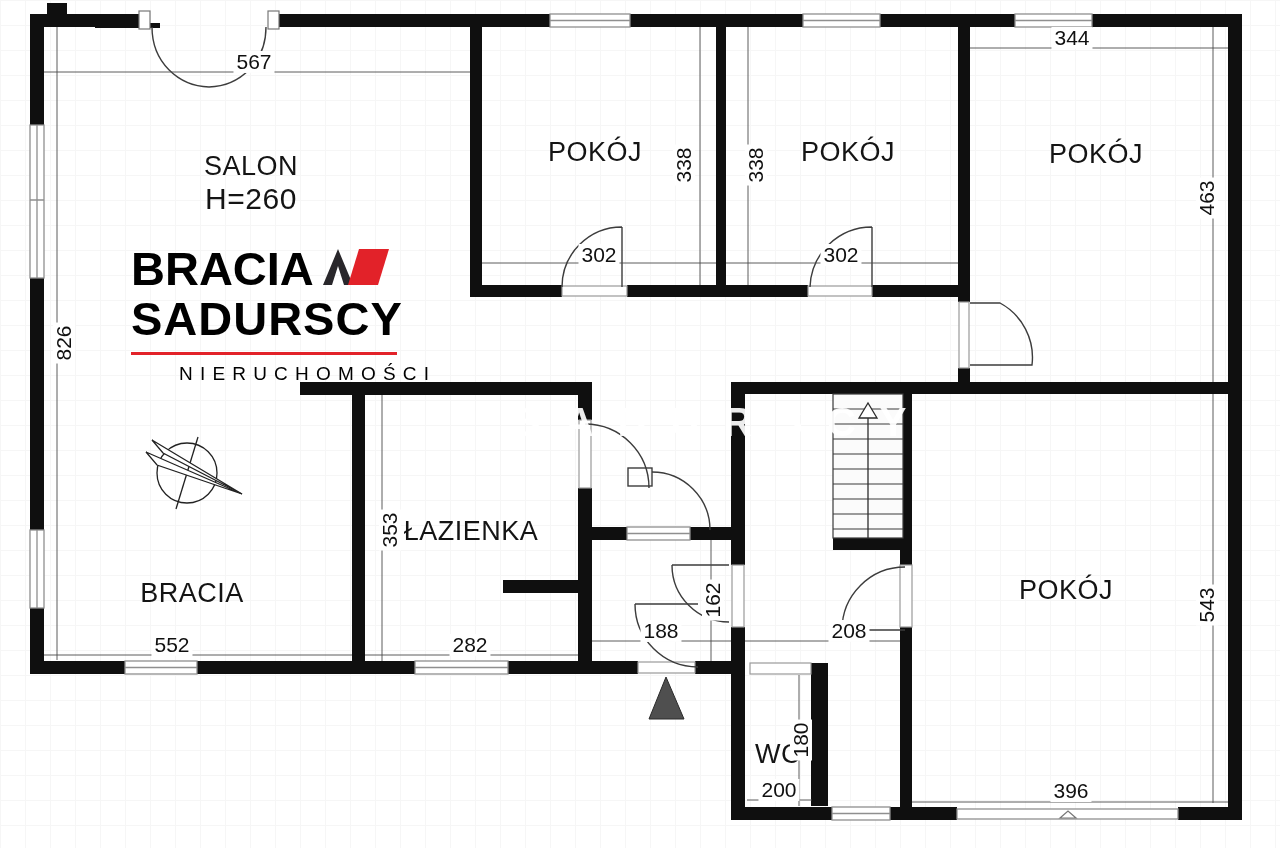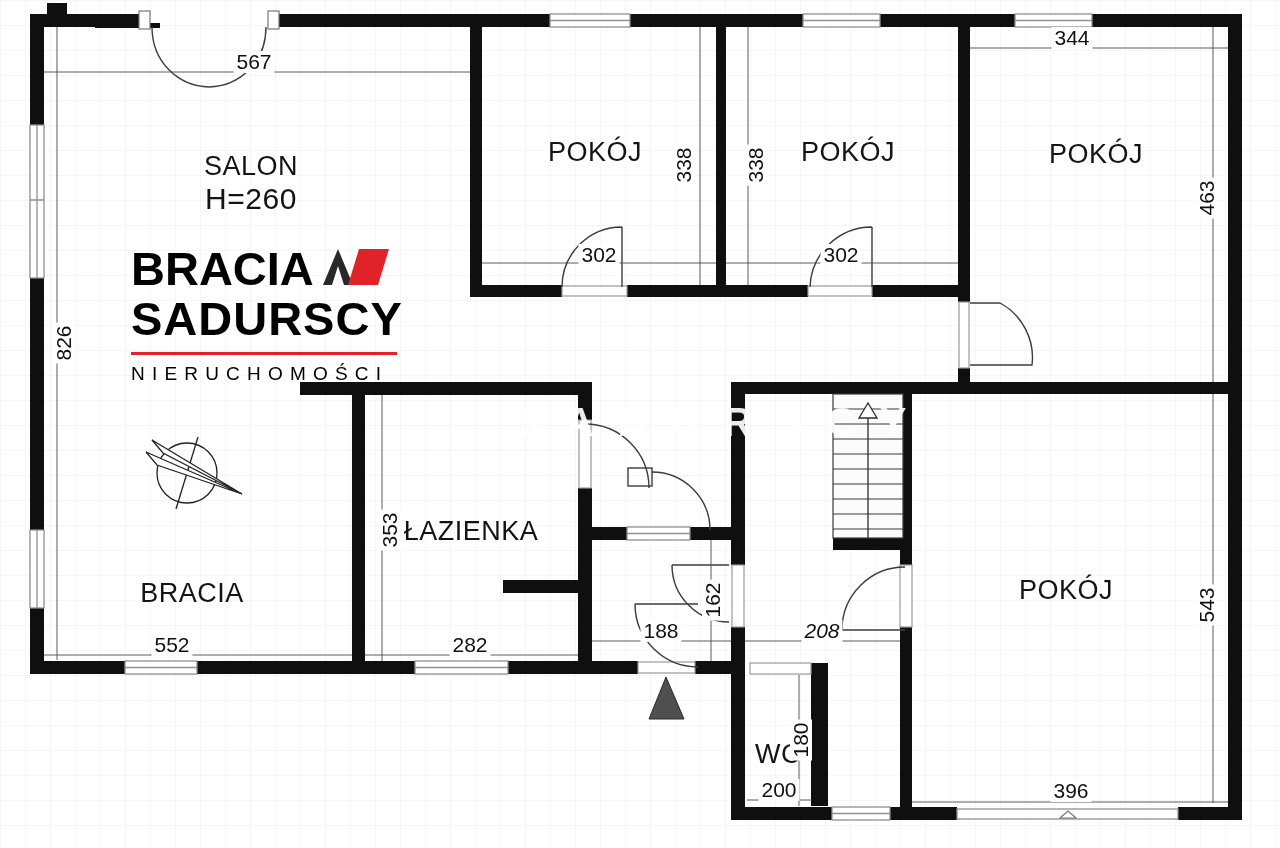--- a/index.html
+++ b/index.html
@@ -28,21 +28,21 @@
   #watermark{
     position:absolute;left:514px;top:400px;z-index:3;
     font-size:40px;font-weight:bold;letter-spacing:24px;
     color:rgba(255,255,255,0.92);white-space:nowrap;pointer-events:none;
   }
   #logo{position:absolute;left:131px;top:245px;z-index:2;color:#29272b;}
   .logo-row1{font-size:47px;font-weight:bold;line-height:1;display:flex;align-items:flex-start;}
   .logo-mark{margin-left:7px;margin-top:2px;}
   .logo-row2{font-size:47px;font-weight:bold;line-height:1;letter-spacing:1px;margin-top:3px;}
   .logo-rule{height:3px;width:266px;margin-top:10px;}
-  .logo-row3{font-size:19px;letter-spacing:7.2px;margin-top:8px;white-space:nowrap;}
+  .logo-row3{font-size:19px;letter-spacing:7.2px;margin-top:8px;white-space:nowrap;margin-left:48px;}
 </style>
 </head>
 <body>
 
 <svg id="plan-svg" width="1280" height="848" viewBox="0 0 1280 848">
 
   <g fill="#0f0f0f">
 
     <rect x="30" y="14" width="118" height="13"></rect>
     <rect x="270" y="14" width="280" height="13"></rect>
@@ -231,19 +231,19 @@
     <div class="dim-label" style="left: 1072px; top: 38px;">344</div>
     <div class="dim-label v" style="left: 1207px; top: 198px;">463</div>
     <div class="dim-label v" style="left: 684px; top: 165px;">338</div>
     <div class="dim-label v" style="left: 756px; top: 165px;">338</div>
     <div class="dim-label" style="left: 599px; top: 255px;">302</div>
     <div class="dim-label" style="left: 841px; top: 255px;">302</div>
     <div class="dim-label v" style="left: 390px; top: 530px;">353</div>
     <div class="dim-label" style="left: 172px; top: 645px;">552</div>
     <div class="dim-label" style="left: 470px; top: 645px;">282</div>
     <div class="dim-label" style="left: 661px; top: 631px; text-align: right;">188</div>
-    <div class="dim-label" style="left: 822px; top: 631px; font-style: italic;">208</div>
+    <div class="dim-label" style="left: 849px; top: 631px;">208</div>
     <div class="dim-label v" style="left: 713px; top: 600px;">162</div>
     <div class="dim-label v" style="left: 1207px; top: 605px;">543</div>
     <div class="dim-label" style="left: 1071px; top: 791px;">396</div>
     <div class="dim-label" style="left: 779px; top: 790px;">200</div>
     <div class="dim-label v" style="left: 801px; top: 740px;">180</div>
   </div>
 
 </body></html>

